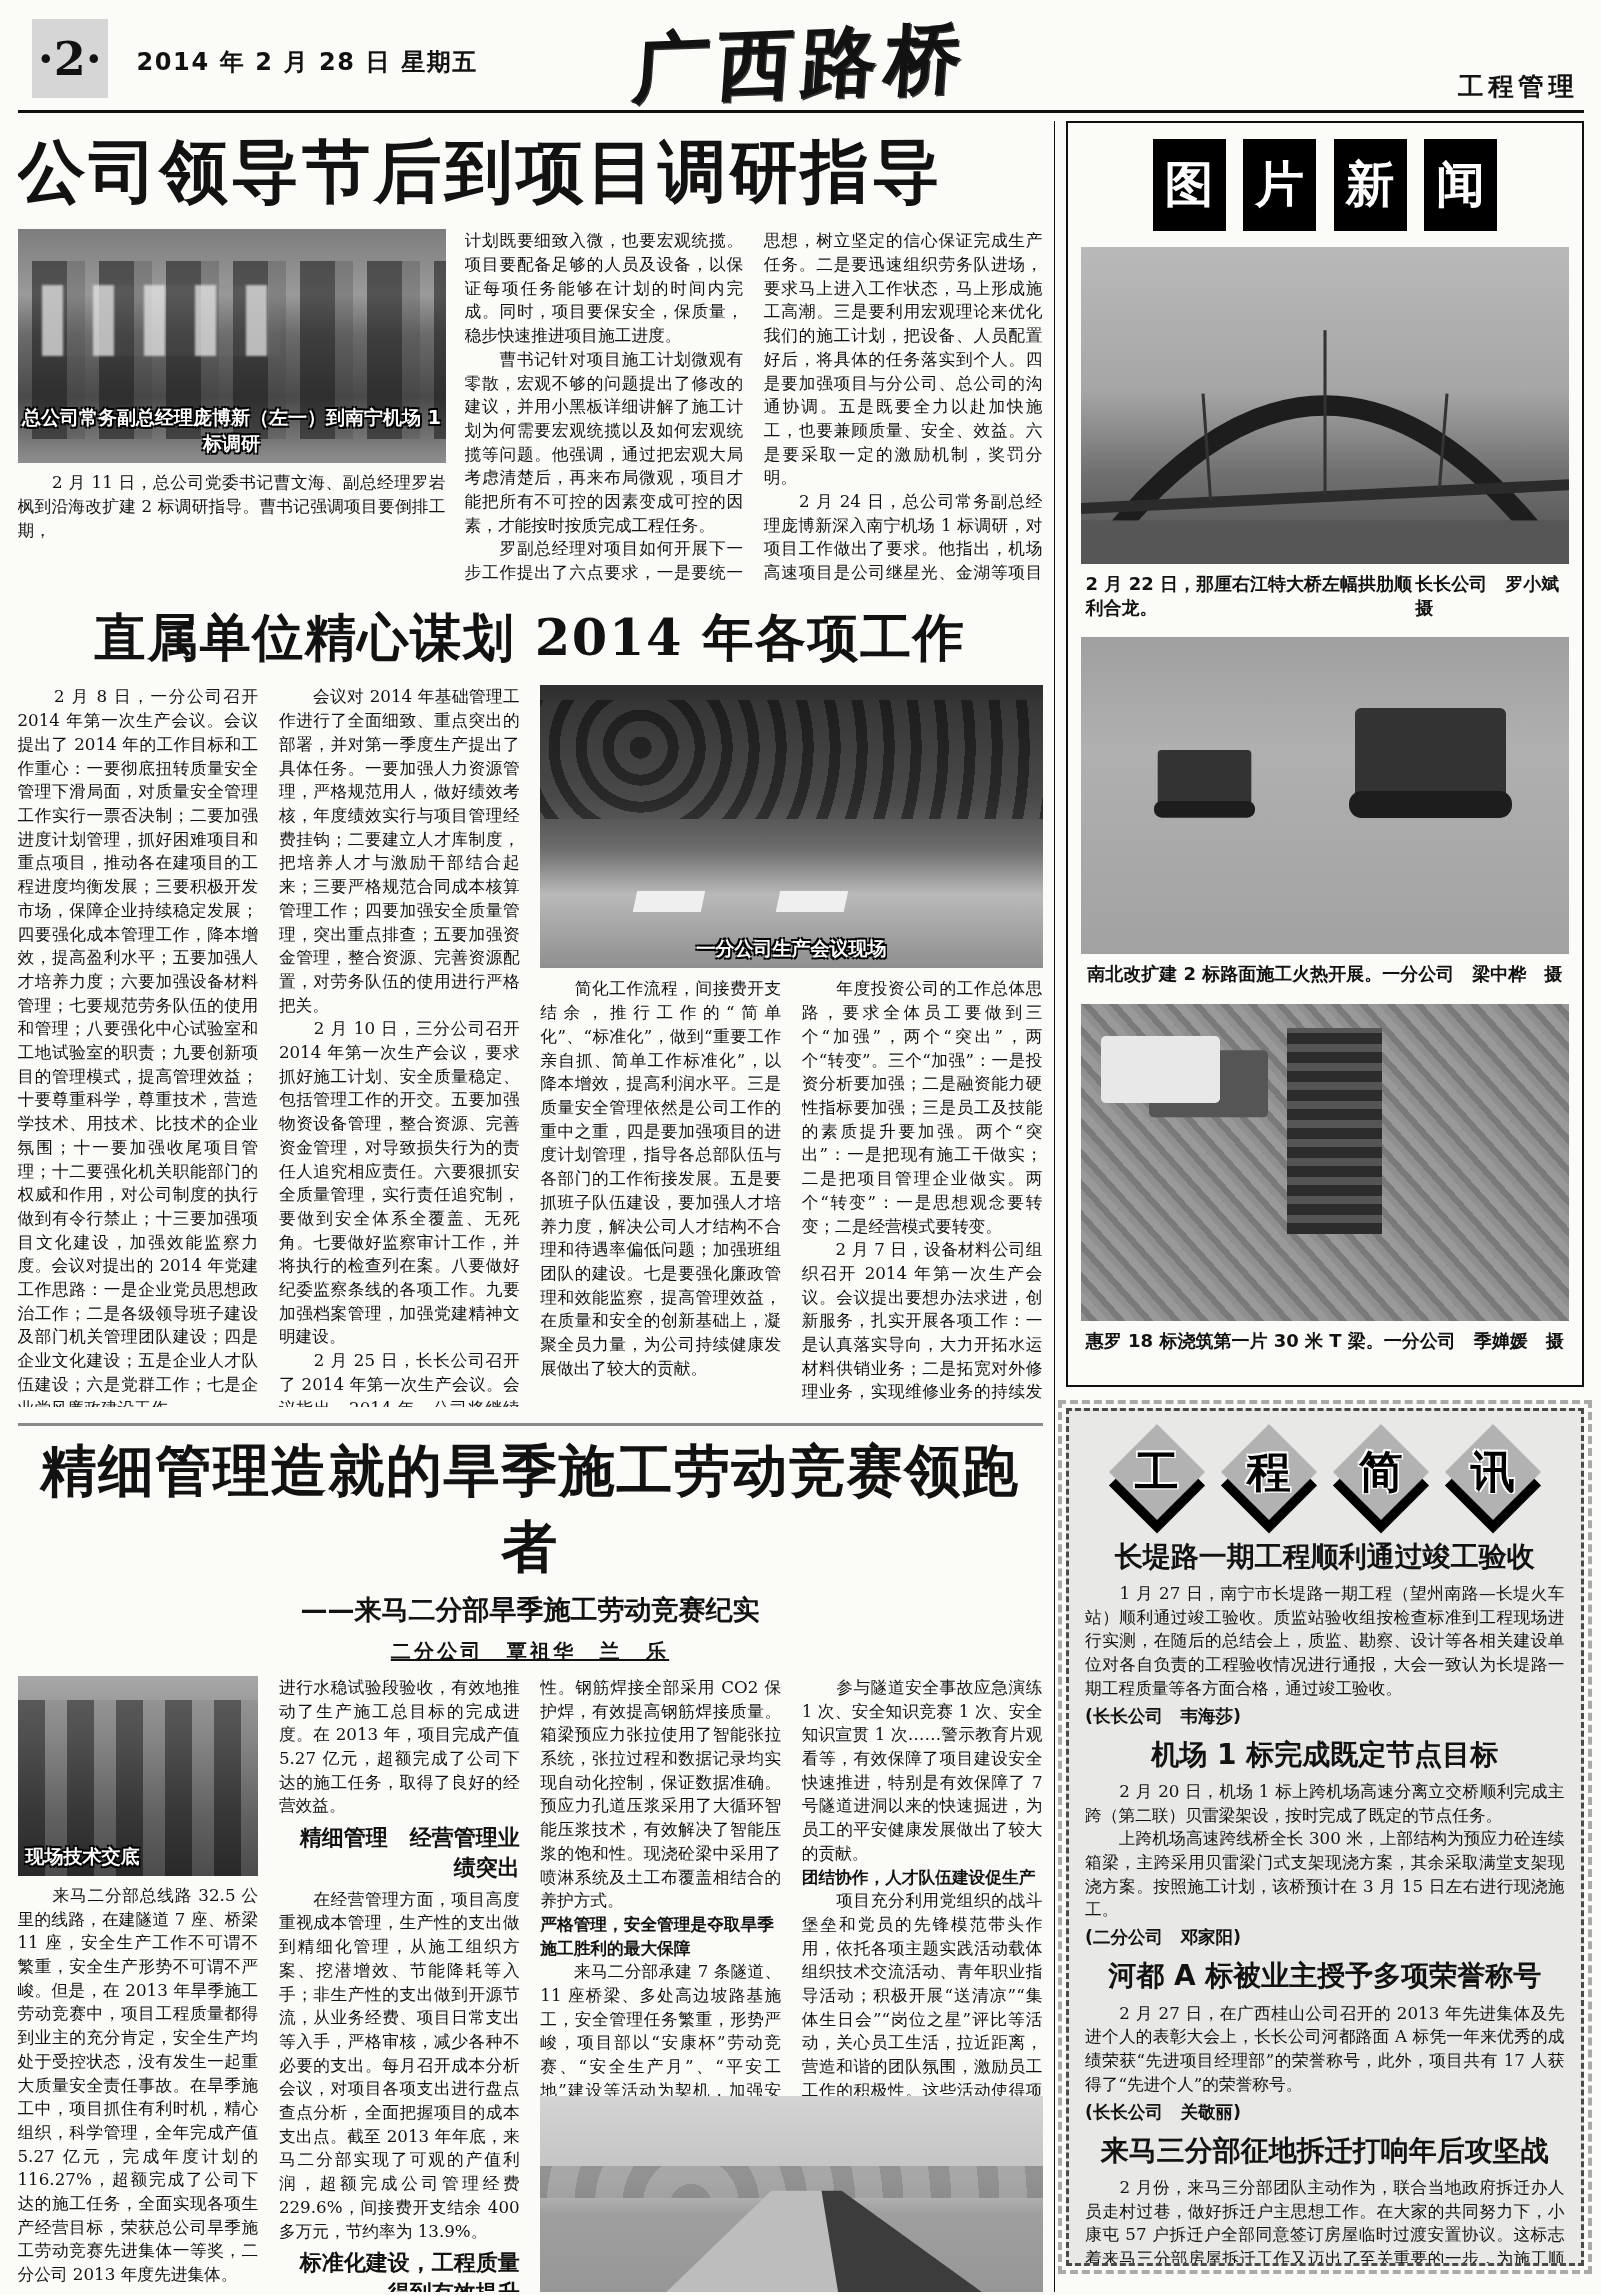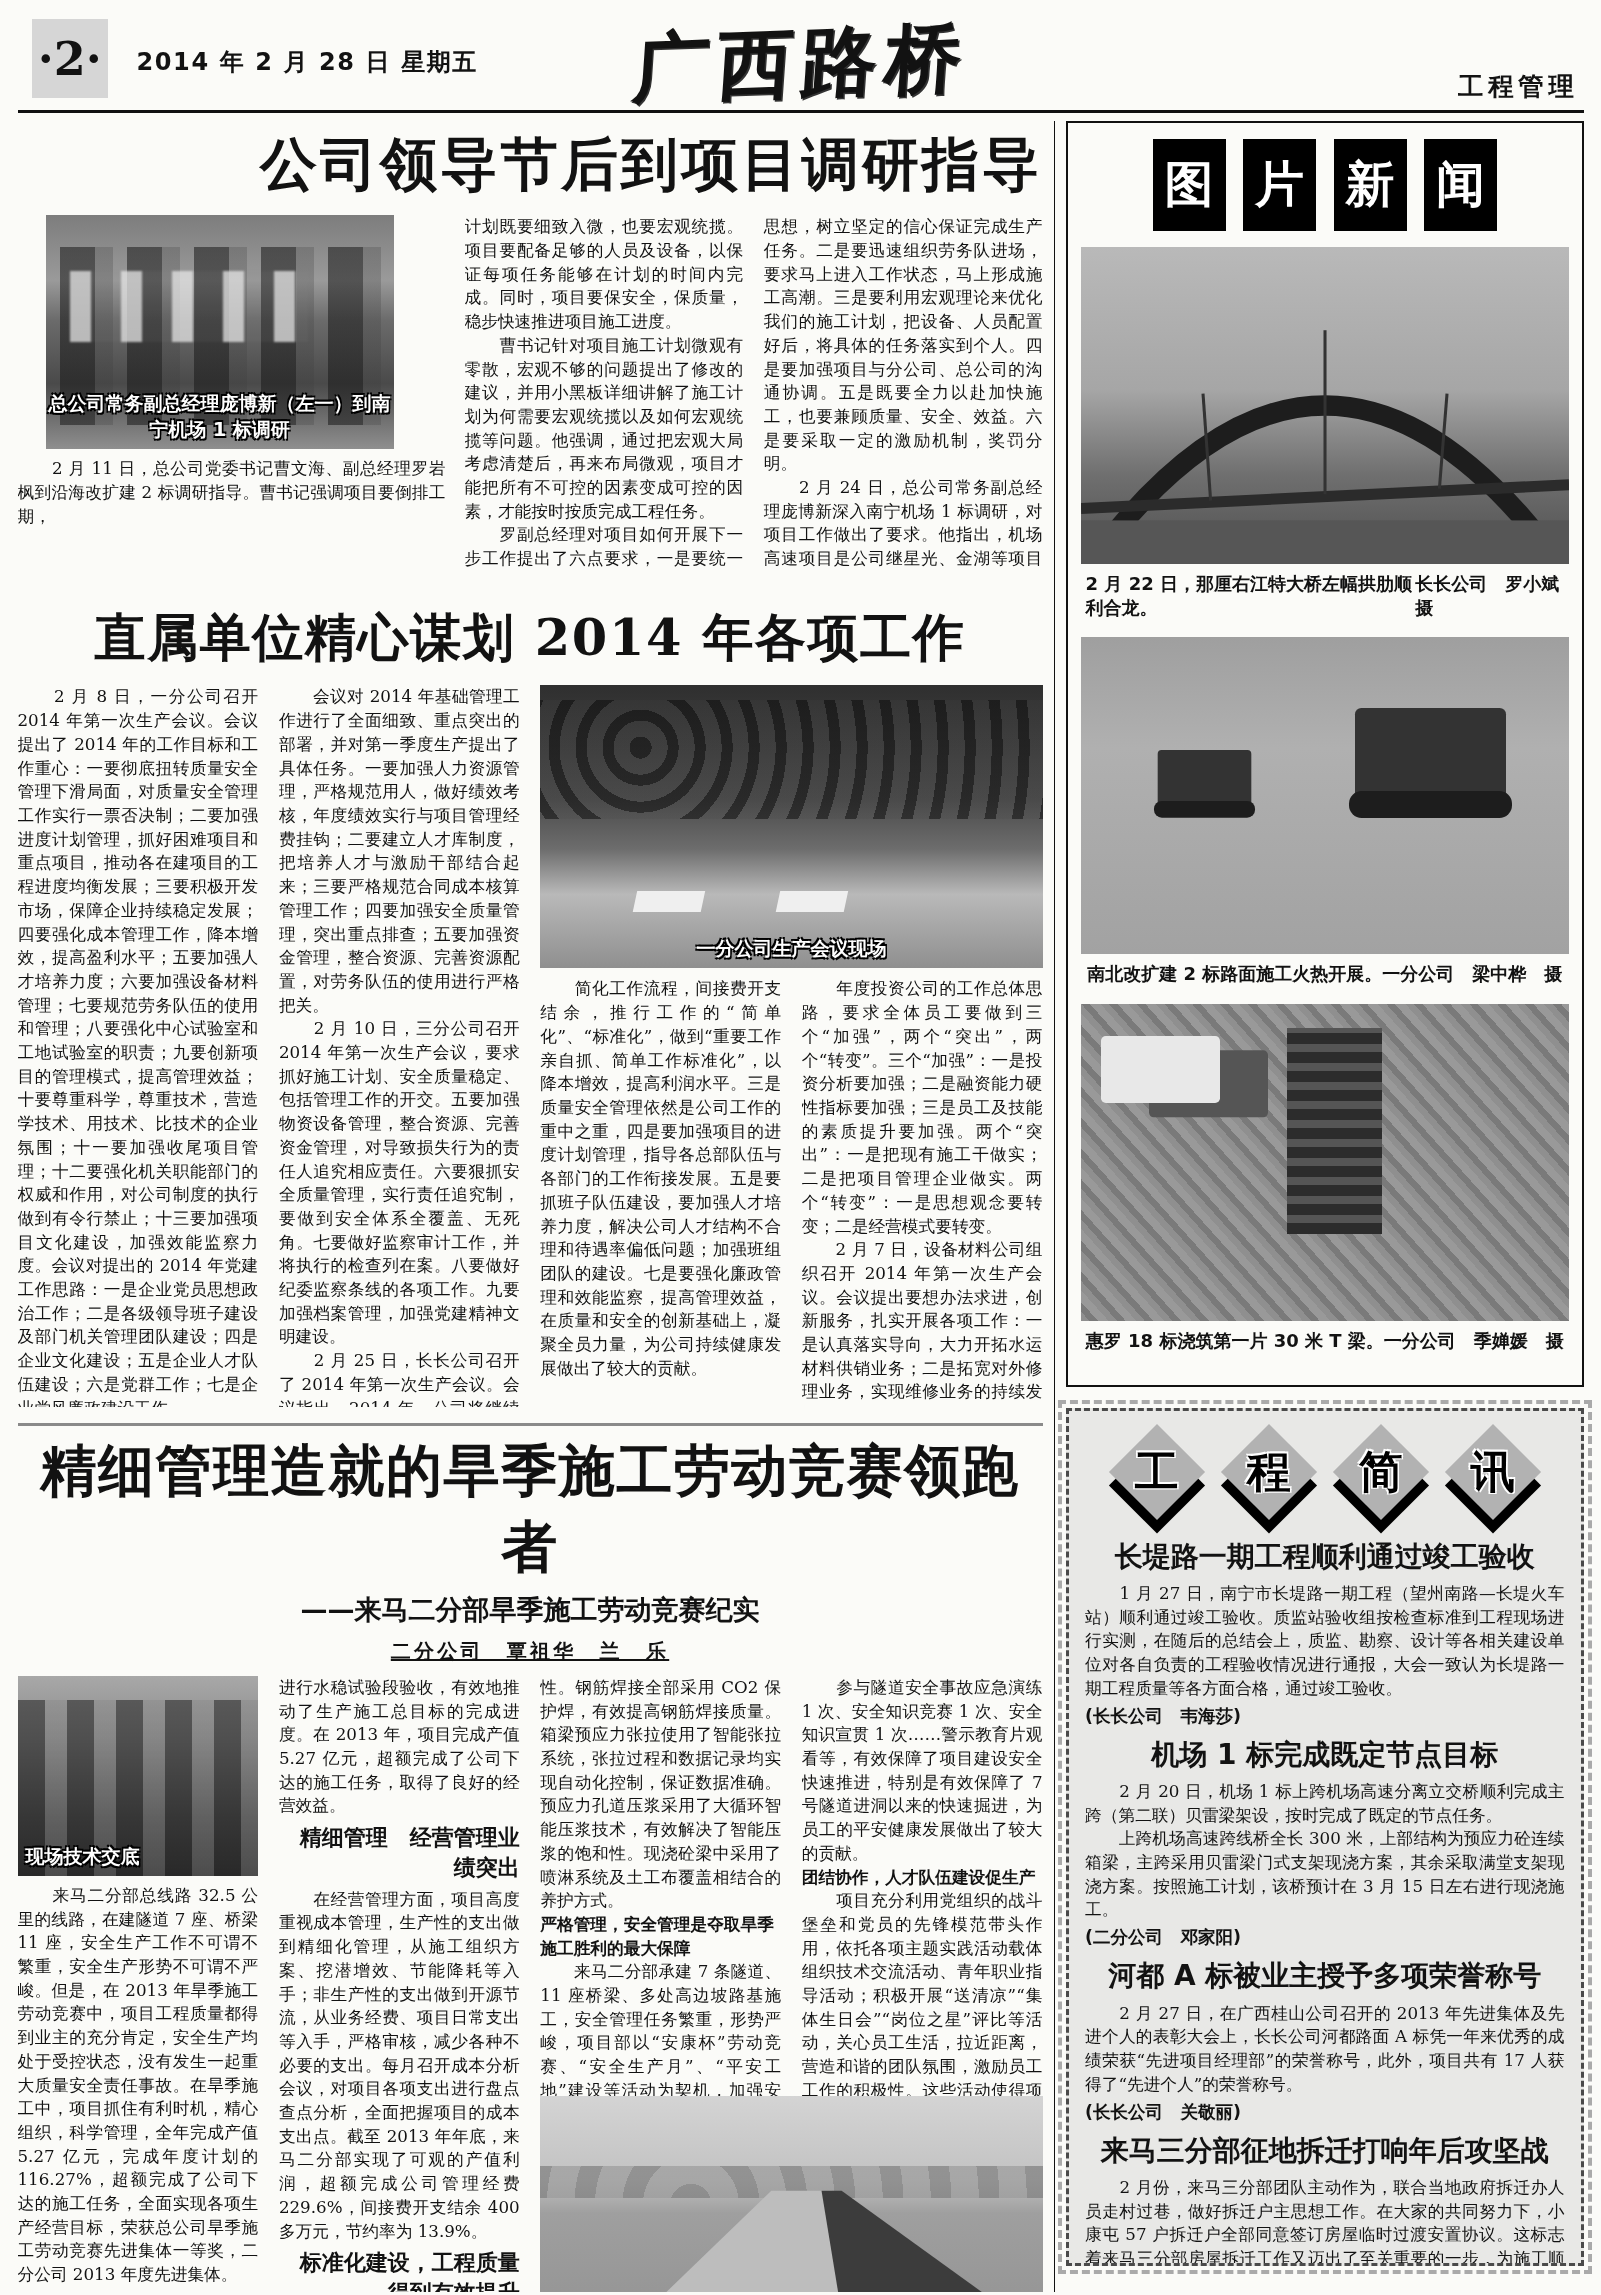--- a/index.html
+++ b/index.html
@@ -25,26 +25,26 @@
   .right-zone { flex:1; display:flex; flex-direction:column; }
 
   
   .bodytext { font-size:16.7px; line-height:1.42; text-align:justify; white-space:pre-wrap; }
   .overlay-cap { position:absolute; left:0; right:0; bottom:6.3px; text-align:center; color:#fff;
                  font-family:"DejaVu Sans","Liberation Sans",sans-serif; font-weight:700; font-size:19px;
                  text-shadow:-1.6px -1.6px 0 #000,1.6px -1.6px 0 #000,-1.6px 1.6px 0 #000,1.6px 1.6px 0 #000; }
 
   
   .a1 { height:470px; overflow:hidden; }
-  .a1 h1 { text-align:right; font-family:"DejaVu Sans","Liberation Sans",sans-serif; font-weight:900;
-           font-size:57px; letter-spacing:3.2px; padding:6.3px 0 11px 0; }
+  .a1 h1 { text-align:left; font-family:"DejaVu Sans","Liberation Sans",sans-serif; font-weight:900;
+           font-size:68px; letter-spacing:3.2px; padding:6.3px 0 11px 0; }
   .a1-row { display:flex; gap:19px; }
   .a1-left { width:428px; flex:none; }
-  .ph-research { position:relative; width:348px; height:234px;
-      background:linear-gradient(180deg,#7d7d7d 0%,#9a9a9a 28%,#6b6b6b 45%,#4a4a4a 72%,#8f8f8f 100%); overflow:hidden;margin-left:28px; }
+  .ph-research { position:relative; width:428px; height:234px;
+      background:linear-gradient(180deg,#7d7d7d 0%,#9a9a9a 28%,#6b6b6b 45%,#4a4a4a 72%,#8f8f8f 100%); overflow:hidden; }
   .ph-research .figs { position:absolute; inset:32px 0 24px 0;
       background:repeating-linear-gradient(90deg, rgba(25,25,25,.0) 0 14.3px, rgba(25,25,25,.55) 14.3px 49px, rgba(60,60,60,.25) 49px 67px); }
   .ph-research .vests { position:absolute; left:24px; top:56px; width:238px; height:71px;
       background:repeating-linear-gradient(90deg, rgba(230,230,230,.75) 0 20.6px, rgba(140,140,140,.1) 20.6px 51px); filter:blur(0.8px); }
   .a1-underphoto { margin-top:8px; }
   .a1-cols { flex:1; height:373px; overflow:hidden; column-count:2; column-gap:20.6px; }
 
   
   .a2 { height:821px; overflow:hidden; margin-top:4.8px; }
   .a2 h2 { text-align:center; font-size:51px; font-weight:900; letter-spacing:1.6px; padding:8px 0 12.7px 0; }

